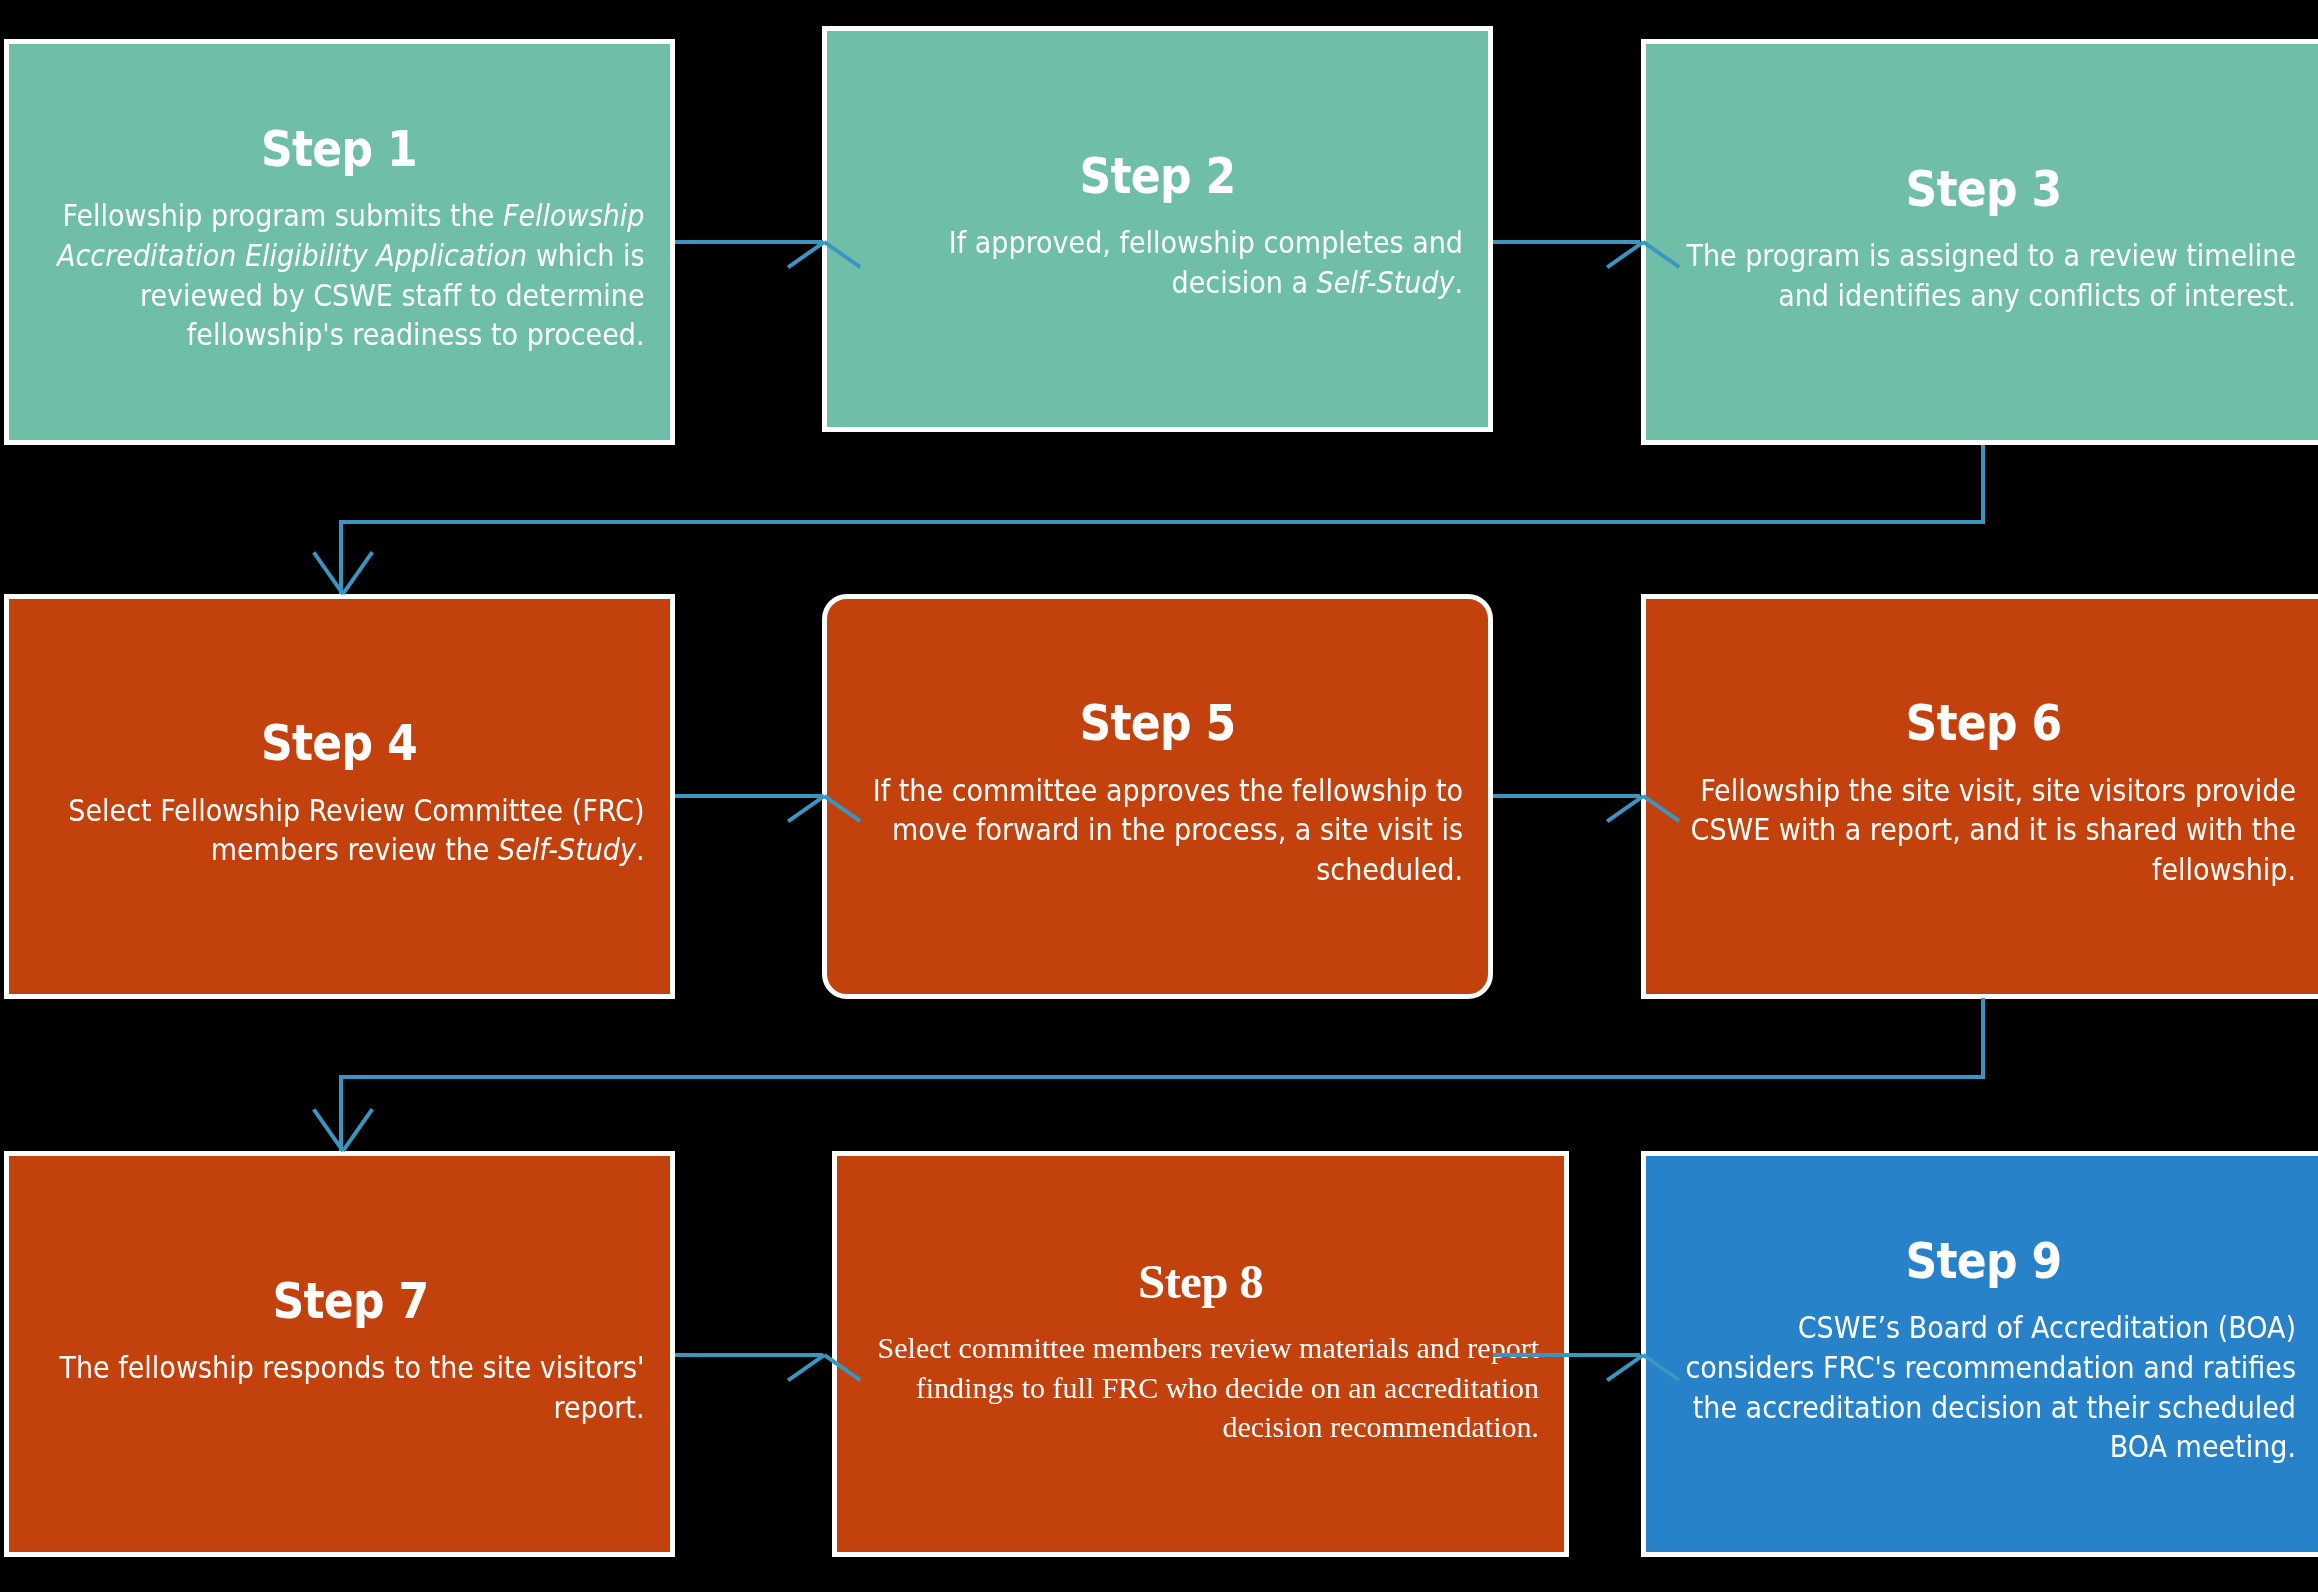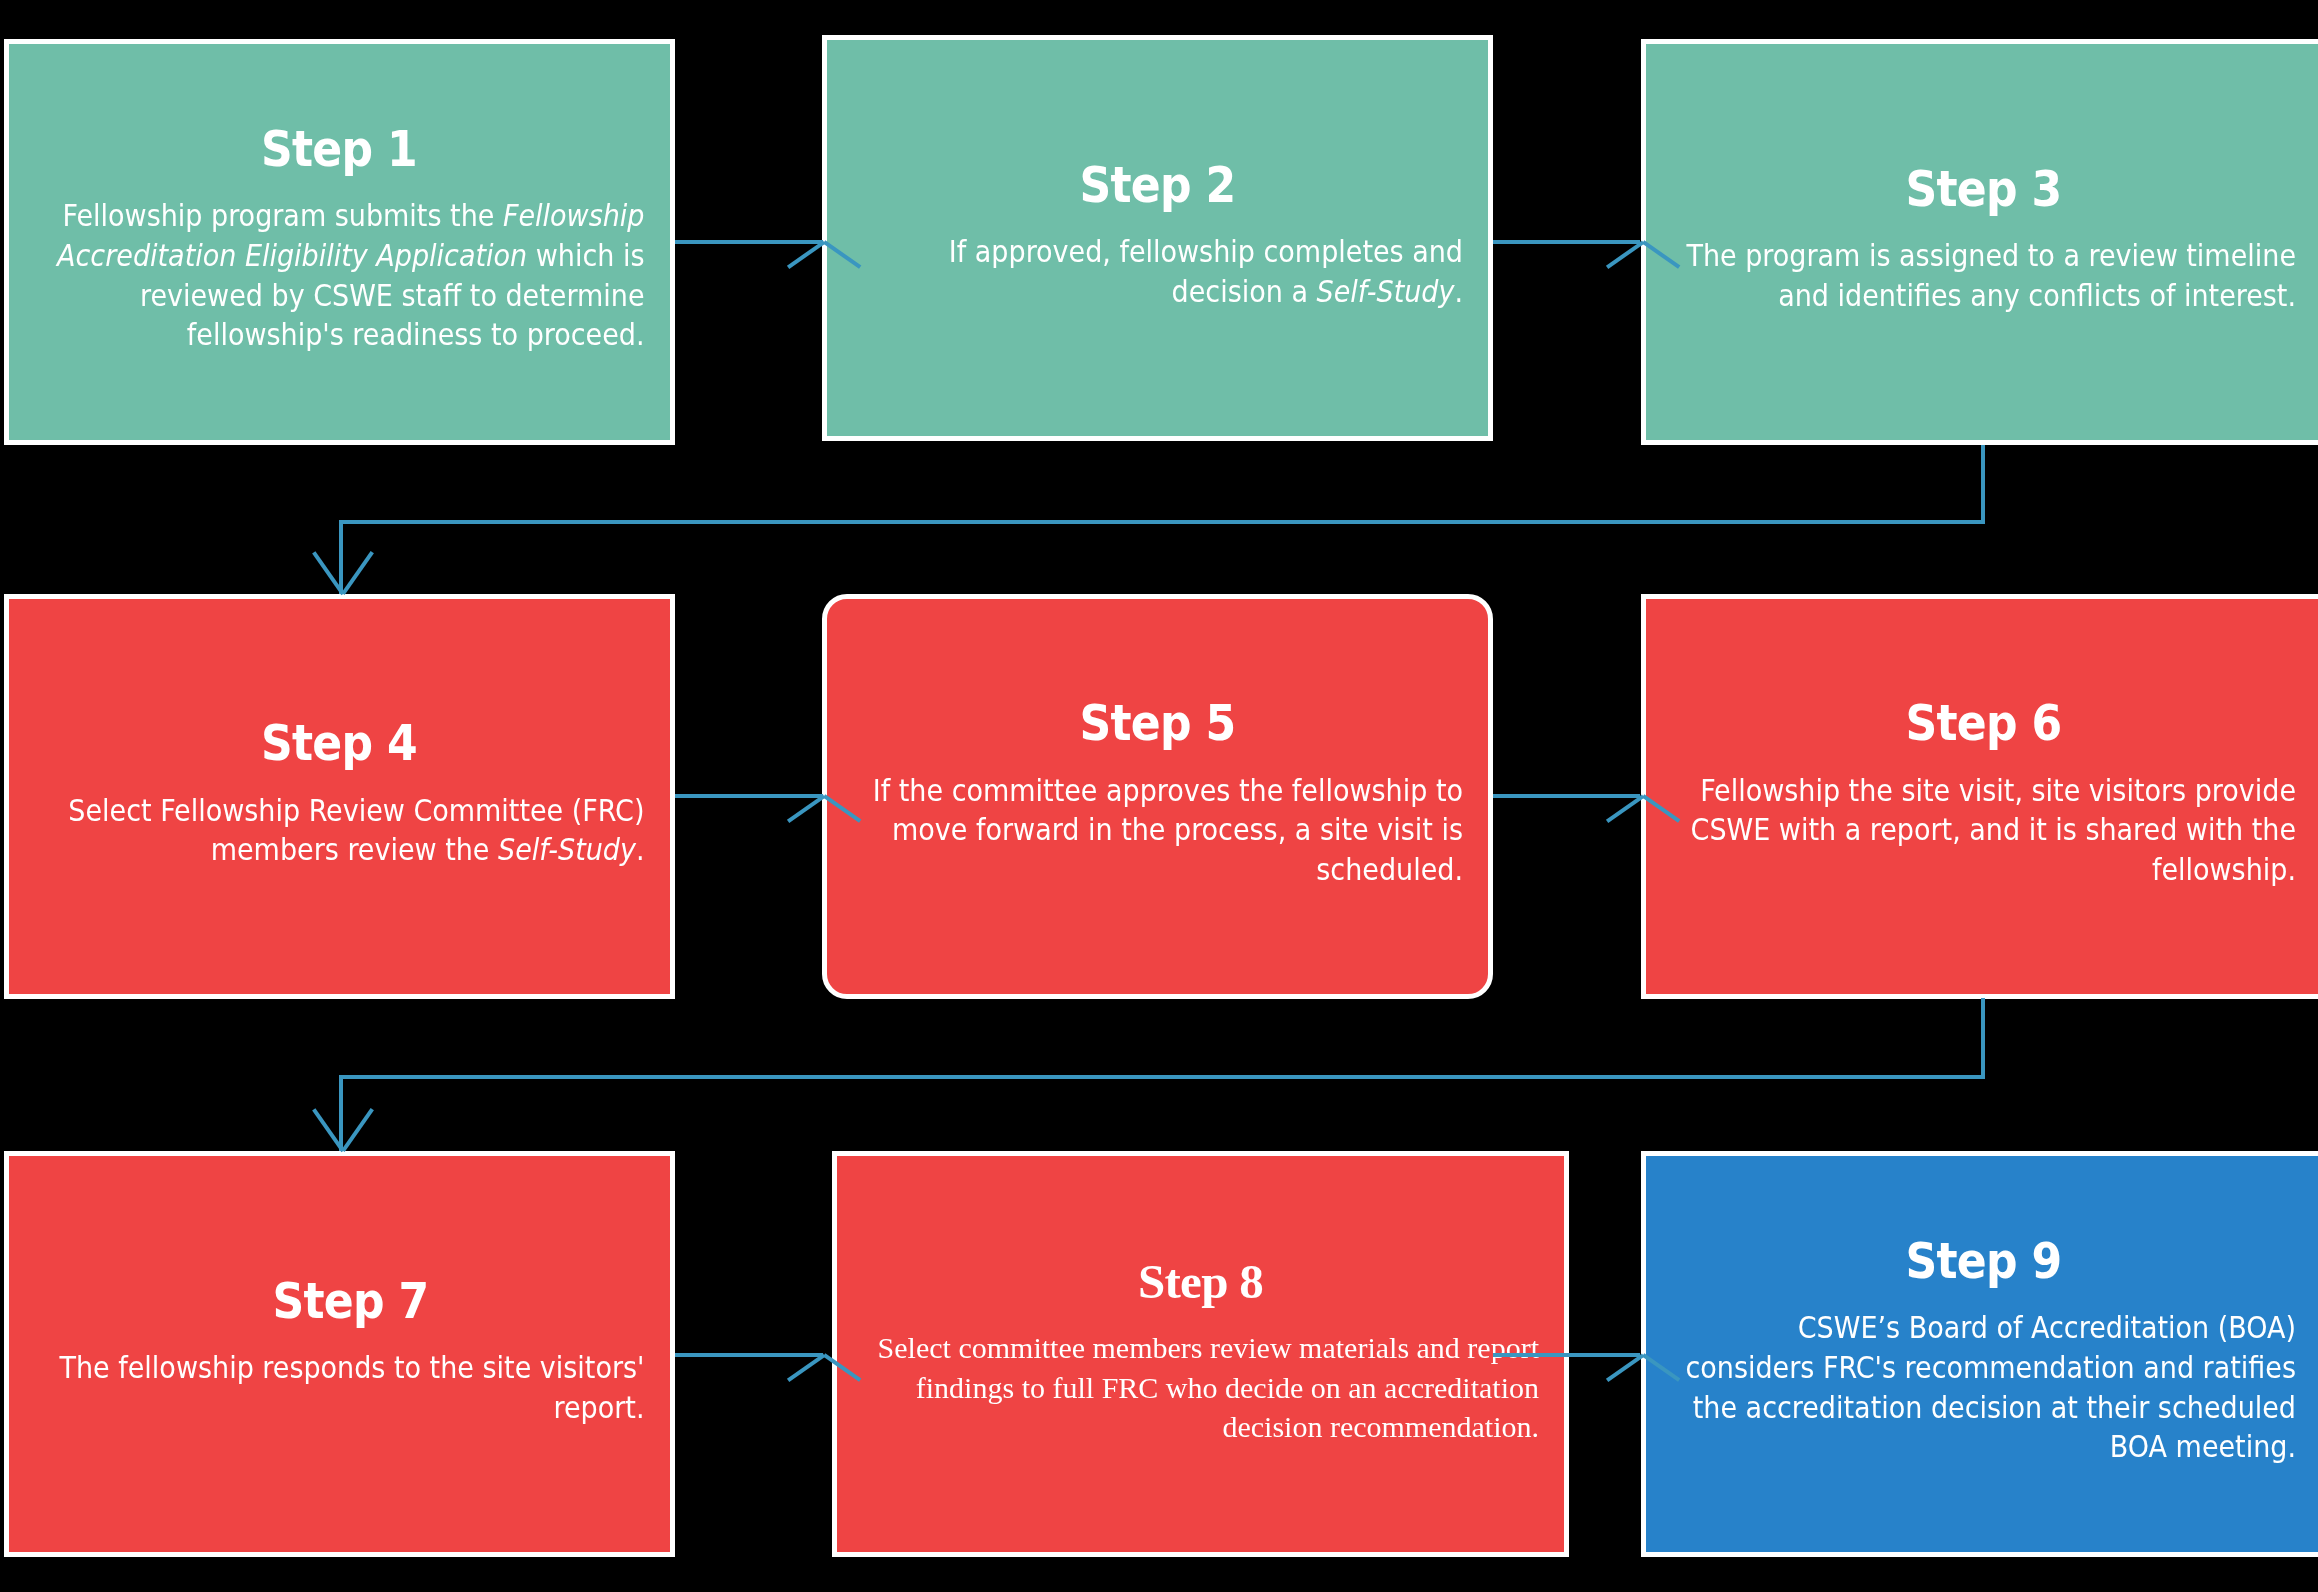--- a/index.html
+++ b/index.html
@@ -7,21 +7,21 @@
        font-family:"DejaVu Sans Condensed","Liberation Sans",sans-serif;}
 
   .canvas{position:absolute;inset:0;}
 
   
   .box{position:absolute;box-sizing:border-box;
        border:5px solid #ffffff;
        display:flex;flex-direction:column;justify-content:center;
        padding:0 21px;}
   .box.green{background:#6FBEA8;}
-  .box.slate{background:#ef4444;}
+  .box.slate{background:#c2410c;}
   .box.blue {background:#2782CA;}
 
   .step-title{
       color:#ffffff;
       font-weight:bold;
       font-size:49px;
       line-height:1.0;
       text-align:center;
       letter-spacing:-0.7px;
       margin:0 0 18.3px 0;
@@ -62,21 +62,21 @@
 </head>
 <body>
 
 <div class="canvas">
 
   <div class="box green pos-mid" style="left:3.5px;top:39px;width:671px;height:406px;">
     <div class="step-title">Step 1</div>
     <div class="step-body"><span>Fellowship program submits the </span><em>Fellowship Accreditation Eligibility Application</em><span> which is reviewed by CSWE staff to determine fellowship's readiness to proceed.</span></div>
   </div>
 
-  <div class="box green pos-mid" style="left:822px;top:35px;width:671px;height:406px;">
+  <div class="box green pos-mid" style="left:822px;top:26px;width:671px;height:406px;">
     <div class="step-title">Step 2</div>
     <div class="step-body"><span>If approved, fellowship completes and decision a </span><em>Self-Study</em><span>.</span></div>
   </div>
 
   <div class="box green pos-mid" style="left:1641px;top:39px;width:685px;height:406px;">
     <div class="step-title">Step 3</div>
     <div class="step-body"><span>The program is assigned to a review timeline and identifies any conflicts of interest.</span></div>
   </div>
 
   <div class="box slate pos-mid" style="left:3.5px;top:594px;width:671px;height:405px;">

